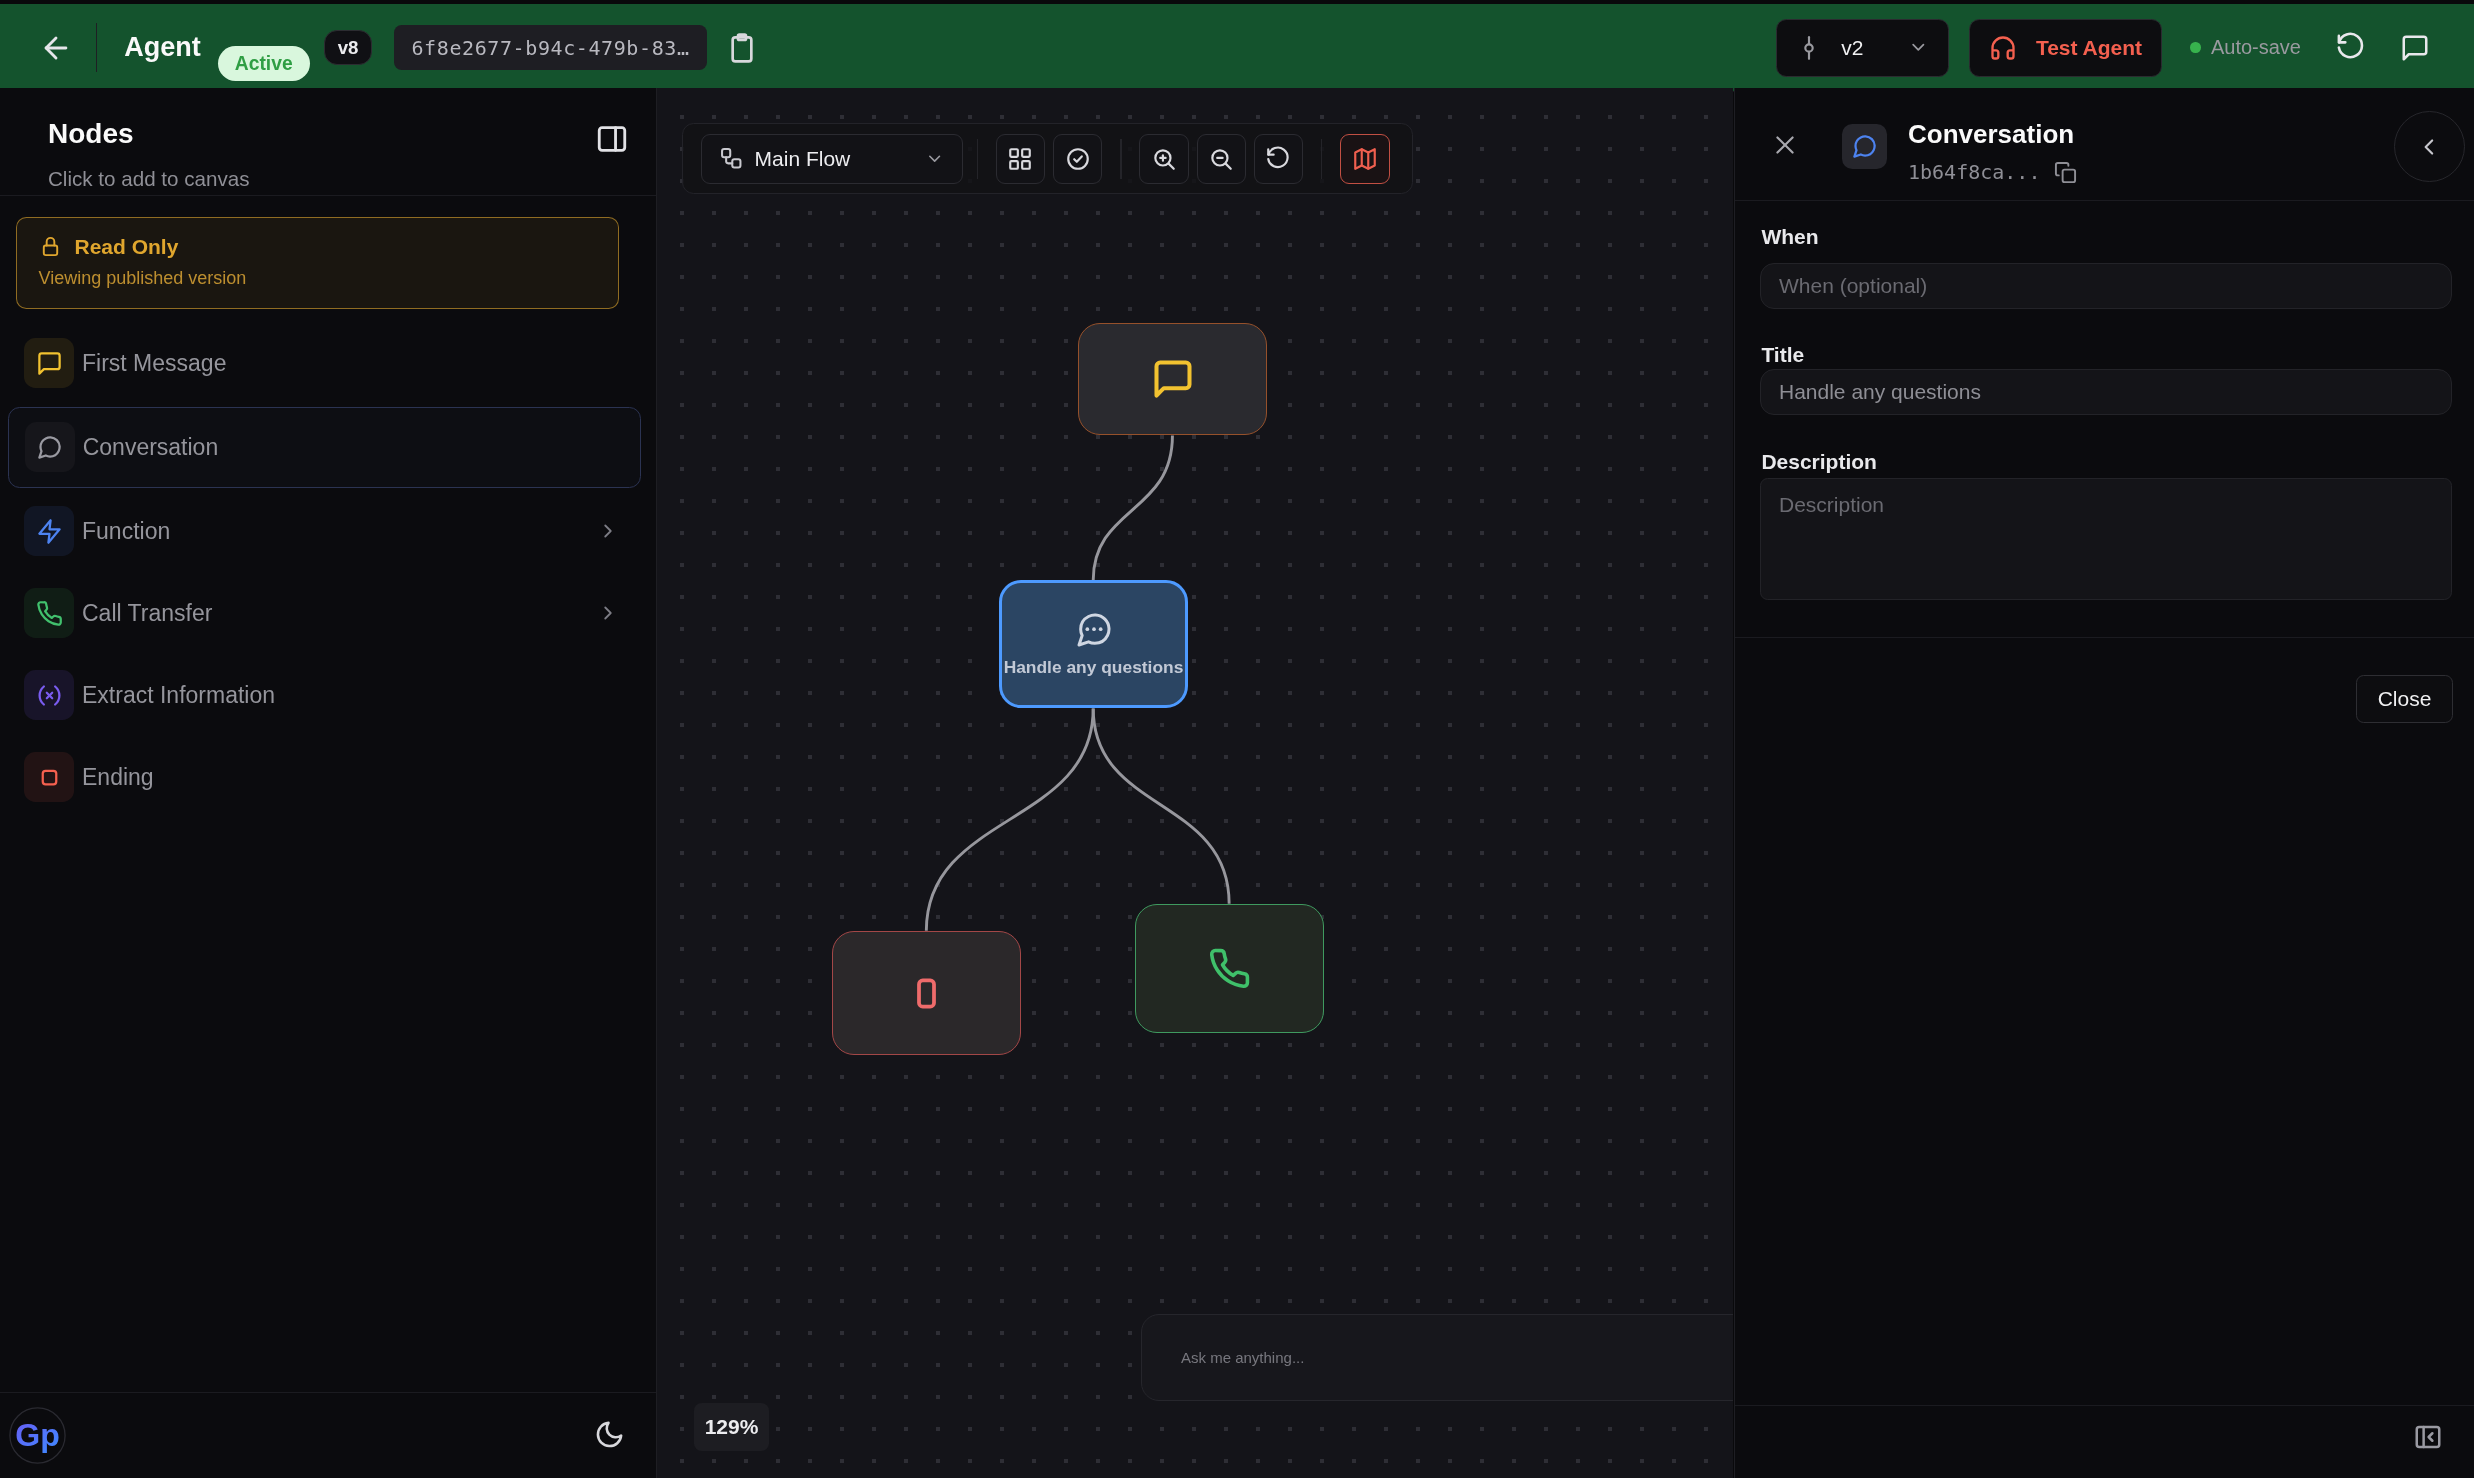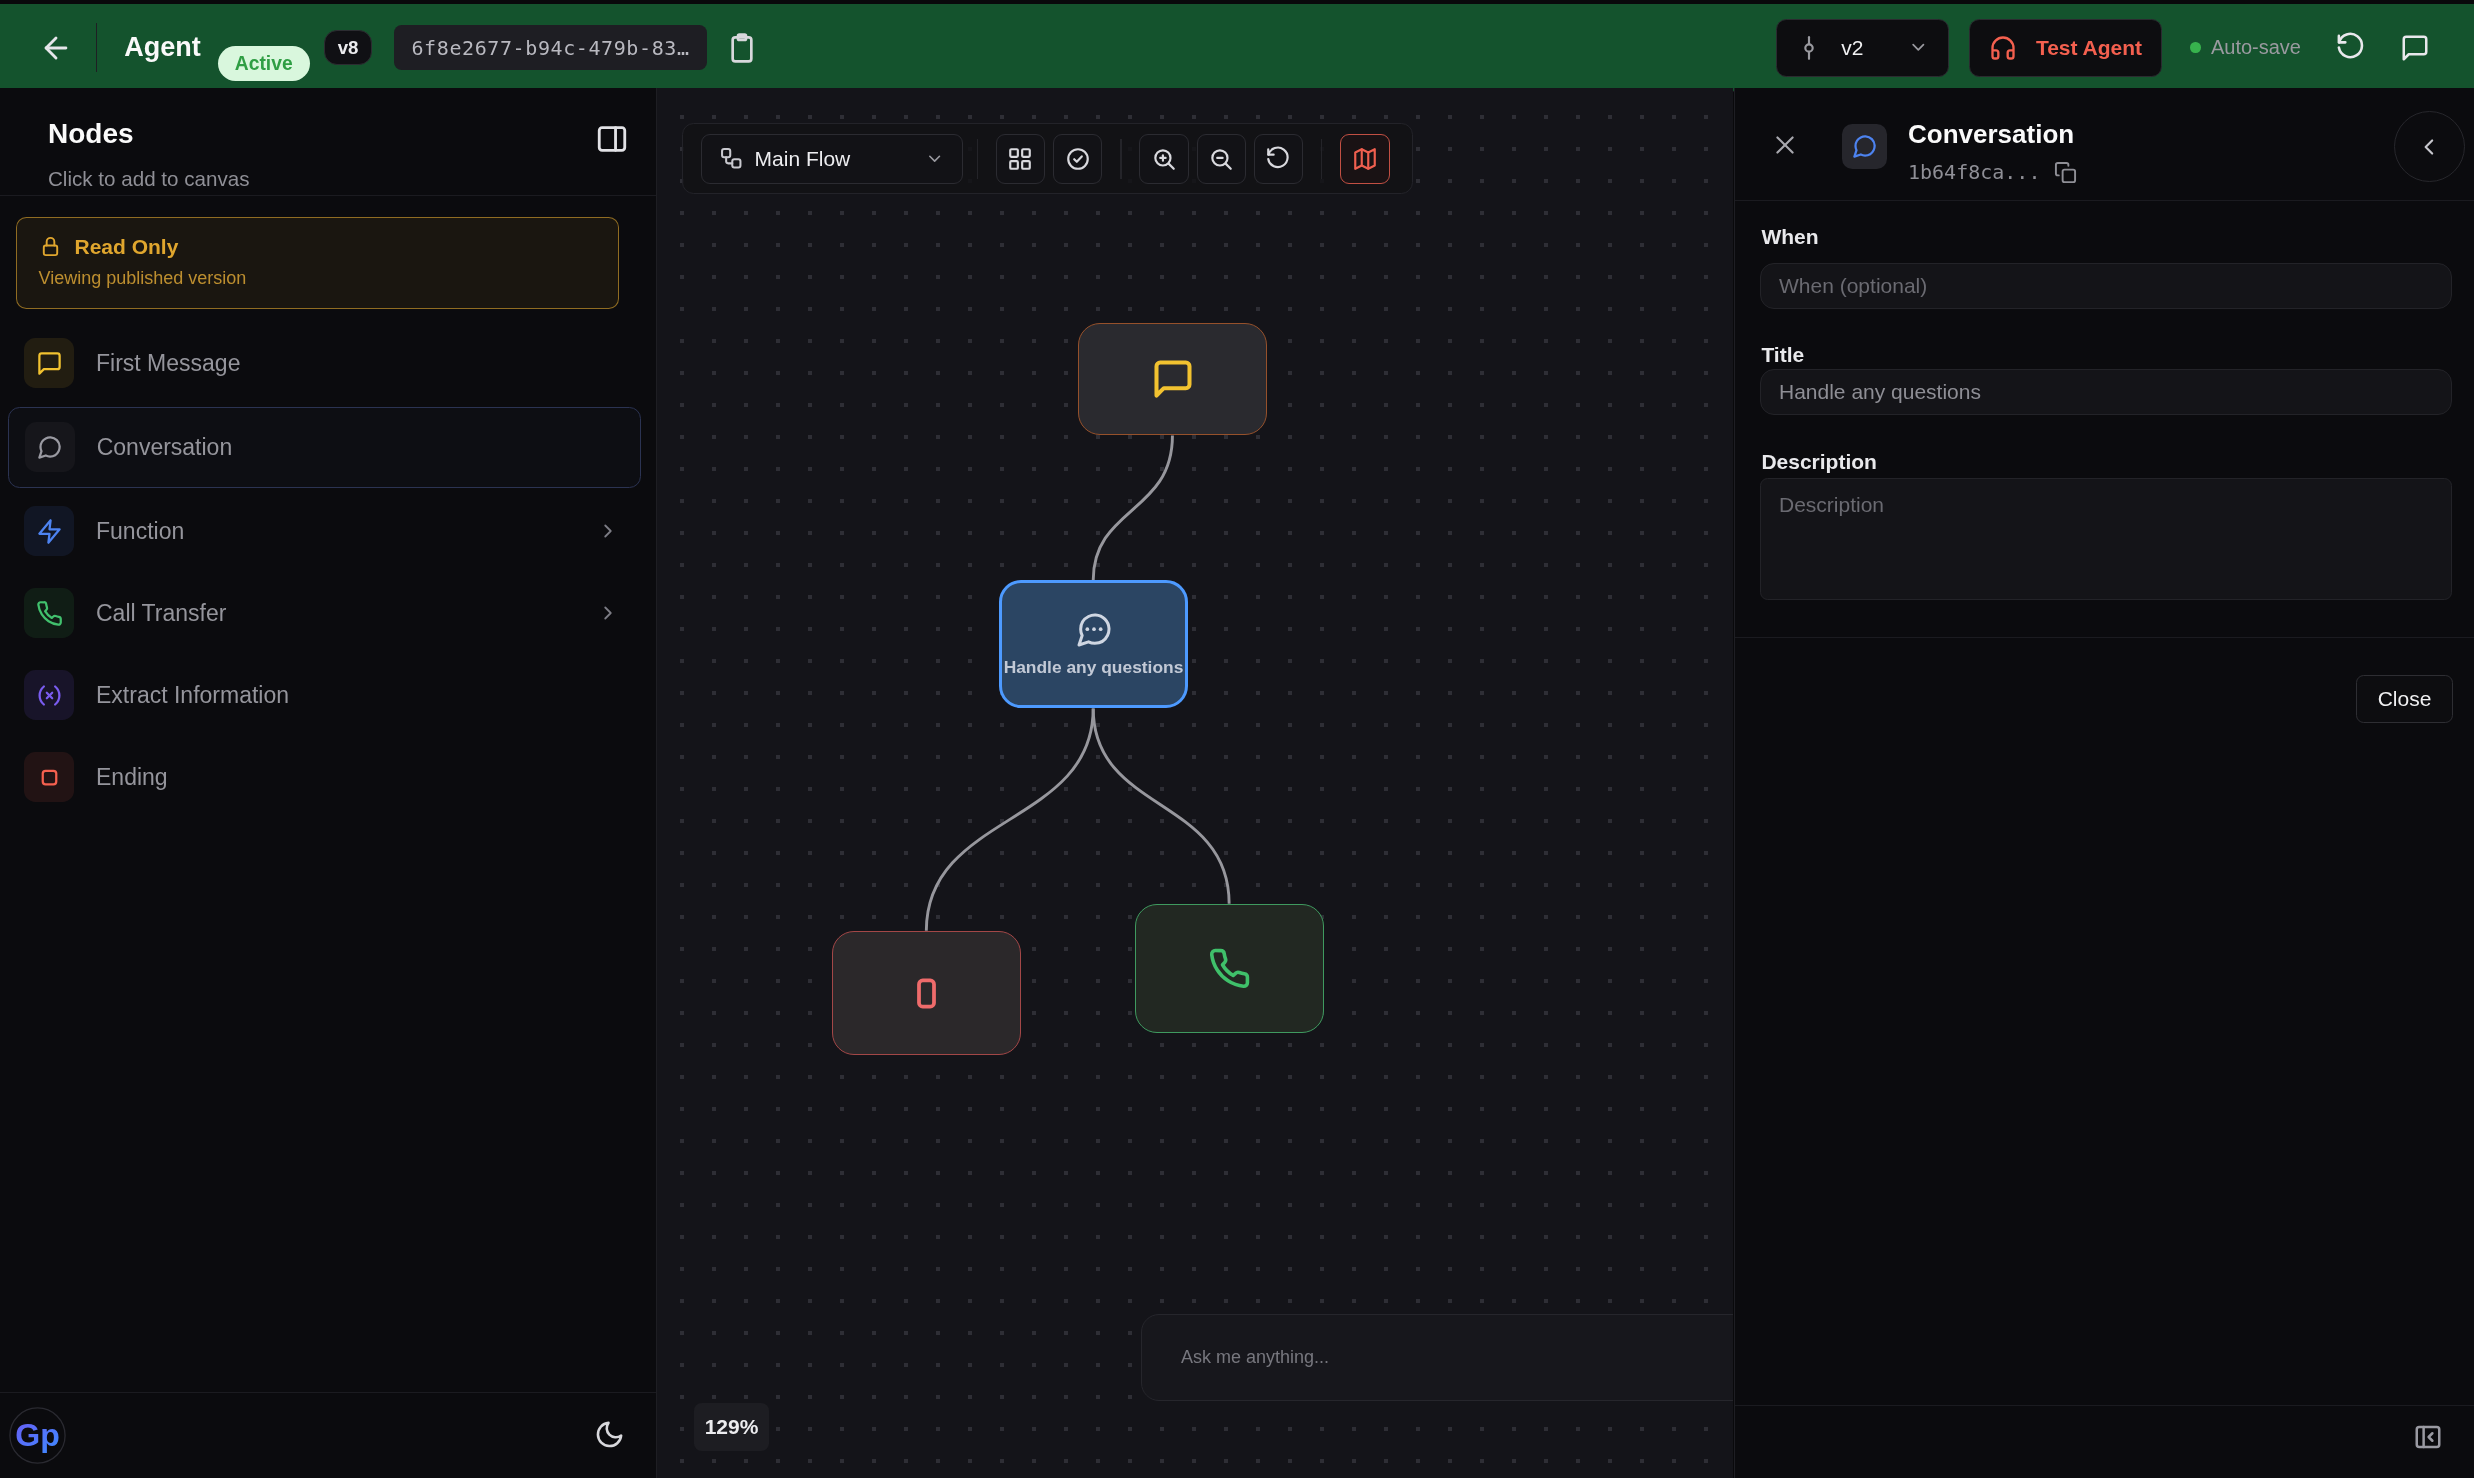--- a/index.html
+++ b/index.html
@@ -32,21 +32,21 @@
   .sb-sub{font-size:20.6px;color:#8f8f96;margin:17px 0 0 0;}
   .sb-collapse{position:absolute;right:27px;top:34px;color:#e2e2e6;}
   .sb-divider{position:absolute;left:0;top:107px;width:100%;height:1.3px;background:#1b1b20;}
   .readonly{position:absolute;left:15.5px;top:129px;width:603px;height:92px;border:1.3px solid rgba(224,166,46,.6);background:rgba(224,166,46,.07);border-radius:10.3px;padding:17px 22px;}
   .readonly-title{display:flex;align-items:flex-start;gap:13px;color:#e0a62e;font-size:21px;font-weight:600;}
   .readonly-sub{color:#cf9c33;font-size:18px;margin-top:9px;opacity:.9;}
   .node-list{position:absolute;left:0;top:234px;width:100%;}
   .nl-row{position:relative;height:82px;display:flex;align-items:center;padding-left:24px;cursor:pointer;}
   .nl-row.selected{margin:2.6px 15px 2.6px 7.7px;height:81px;border:1.3px solid #2b3352;border-radius:11.6px;background:#0d0e13;padding-left:16px;}
   .nl-tile{width:50px;height:50px;border-radius:11.6px;display:flex;align-items:center;justify-content:center;flex:0 0 auto;}
-  .nl-label{margin-left:22px;font-size:23px;color:#95959c;}
+  .nl-label{margin-left:8px;font-size:23px;color:#95959c;}
   .nl-chevron{position:absolute;right:37px;color:#7c7c84;}
   .tile-amber{background:rgba(242,194,48,.10);color:#f2c230;}
   .tile-gray{background:#16161b;color:#9a9aa2;}
   .tile-blue{background:rgba(77,131,240,.10);color:#4d83f0;}
   .tile-green{background:rgba(64,192,87,.10);color:#41c06d;}
   .tile-purple{background:rgba(122,92,240,.12);color:#7a5cf0;}
   .tile-red{background:rgba(244,96,79,.10);color:#f4604f;}
   .sb-footer{position:absolute;left:0;top:1304px;width:100%;height:86px;border-top:1.3px solid #1b1b20;}
   .logo{position:absolute;left:8px;top:13px;}
   .moon-btn{position:absolute;right:31px;top:26px;color:#d8d8dc;}
@@ -63,21 +63,21 @@
   .fnode-call{left:478px;top:816px;width:189px;height:129px;background:#222822;border:1.9px solid #3f9a5f;color:#3fc06a;}
 
   .toolbar{position:absolute;left:24.5px;top:35px;width:731px;height:71px;background:rgba(18,18,21,.85);border:1.3px solid #232329;border-radius:11.6px;display:flex;align-items:center;padding:0 18px;}
   .tb-mainflow{display:flex;align-items:center;gap:11.6px;width:266px;height:50px;border:1.3px solid #2b2b31;border-radius:9px;background:#121216;padding:0 17px;cursor:pointer;color:#ededf0;font-size:21px;}
   .tb-mainflow .wficon{color:#c9c9cf;}
   .tb-mainflow .chev{margin-left:auto;color:#9a9aa0;}
   .tb-div{width:1.3px;height:40px;background:#242429;margin:0 14px;}
   .tb-btn{width:50px;height:50px;border:1.3px solid #2b2b31;border-radius:9px;background:#121216;color:#d9d9de;display:flex;align-items:center;justify-content:center;cursor:pointer;margin:0 3.9px;}
   .tb-btn.active-red{border-color:#c14f43;color:#ef5f4f;background:#191214;}
 
-  .ask-input{position:absolute;left:484px;top:1226px;width:619px;height:87px;background:#17171c;border:1.3px solid #26262c;border-radius:18px;color:#9a9aa2;font-size:18px;padding:0 39px;outline:none;}
+  .ask-input{position:absolute;left:484px;top:1226px;width:619px;height:87px;background:#17171c;border:1.3px solid #26262c;border-radius:18px;color:#9a9aa2;font-size:15px;padding:0 39px;outline:none;}
   .ask-input::placeholder{color:#77777e;}
   .zoom-badge{position:absolute;left:37px;top:1315px;width:75px;height:48px;background:#1d1d22;border-radius:7.7px;display:flex;align-items:center;justify-content:center;font-size:21px;font-weight:600;color:#ececef;}
 
   
   .panel{position:absolute;left:1734px;top:88px;width:741px;height:1390px;background:#0b0b0e;border-left:1.3px solid #1e1e23;}
   .p-close{position:absolute;left:37px;top:44px;color:#a8a8ae;}
   .p-tile{position:absolute;left:107px;top:36px;width:45px;height:45px;border-radius:10.3px;background:#26262c;display:flex;align-items:center;justify-content:center;color:#4d83f0;}
   .p-title{position:absolute;left:173px;top:31px;font-size:26px;font-weight:bold;color:#fafafa;margin:0;}
   .p-id-row{position:absolute;left:173px;top:72px;display:flex;align-items:center;gap:14px;color:#8f8f96;}
   .p-id{font-family:"DejaVu Sans Mono",monospace;font-size:20px;}

